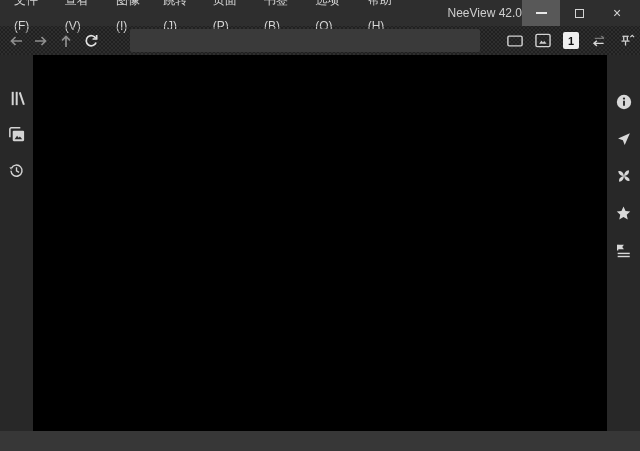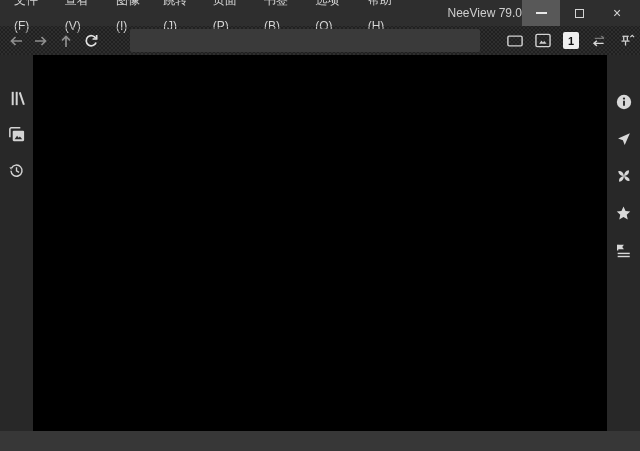--- a/index.html
+++ b/index.html
@@ -57,21 +57,21 @@
     <nav class="menubar">
       <span class="menu-item">文件(F)</span>
       <span class="menu-item">查看(V)</span>
       <span class="menu-item">图像(I)</span>
       <span class="menu-item">跳转(J)</span>
       <span class="menu-item">页面(P)</span>
       <span class="menu-item">书签(B)</span>
       <span class="menu-item">选项(O)</span>
       <span class="menu-item">帮助(H)</span>
     </nav>
-    <span class="app-title">NeeView 79.0</span>
+    <span class="app-title">NeeView 42.0</span>
     <div class="win-controls">
       <div class="win-btn hovered dots">
         <span class="min-glyph"></span>
       </div>
       <div class="win-btn">
         <span class="max-glyph"></span>
       </div>
       <div class="win-btn">
         <span class="close-glyph">×</span>
       </div>

